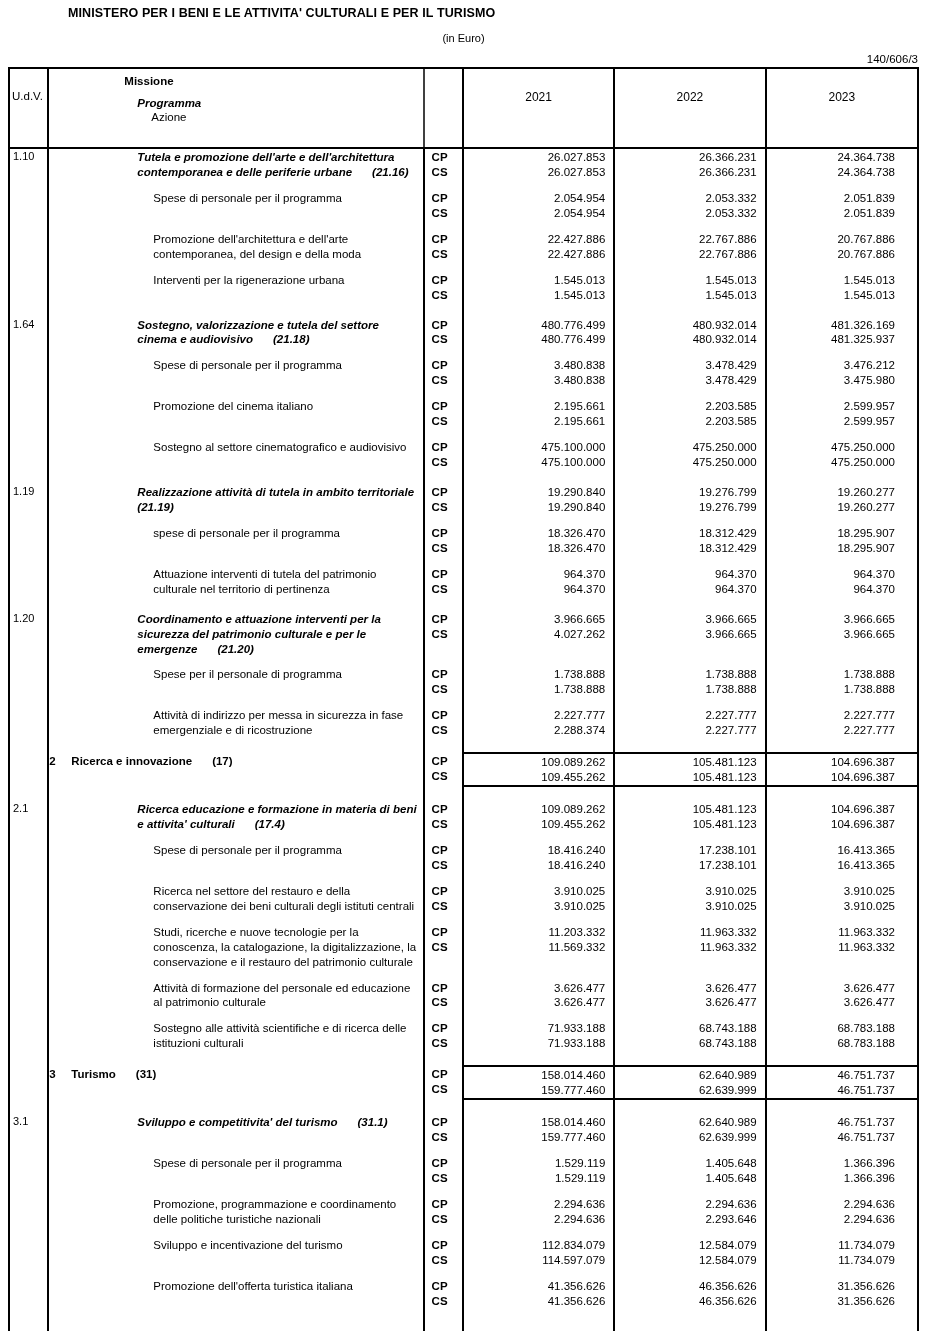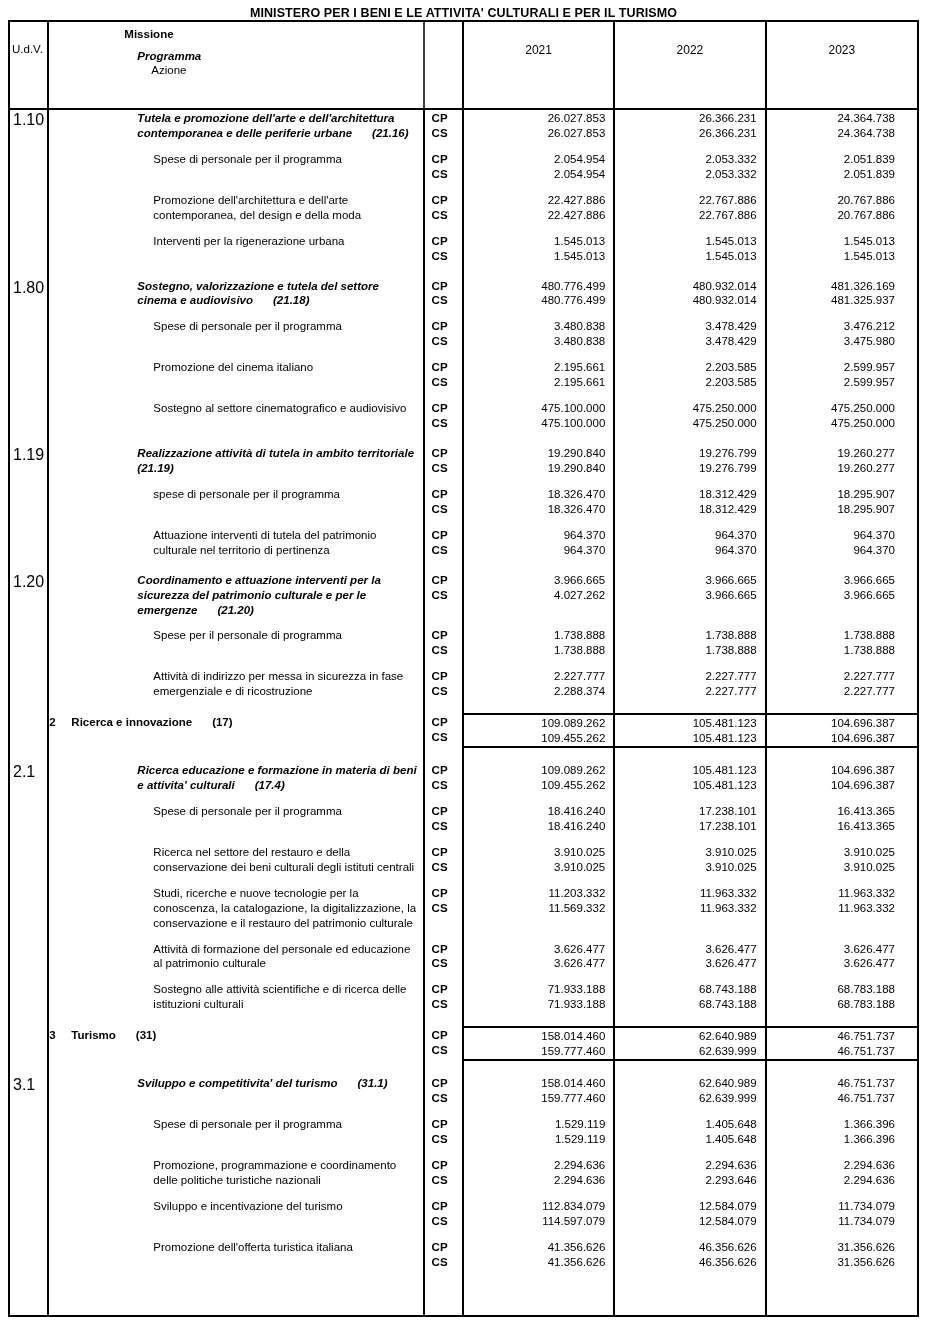--- a/index.html
+++ b/index.html
@@ -15,26 +15,26 @@
     color: #000000;
     position: relative;
     overflow: hidden;
   }
 
   
   .page-head {
     padding-top: 6px;
   }
   .doc-title {
-    text-align: center;
+    text-align: left;
     font-size: 12.5px;
     font-weight: bold;
     letter-spacing: .1px;
     margin: 0;
-    padding: 0 52px;
+    padding: 0 68px;
   }
   .doc-currency {
     text-align: center;
     font-size: 11px;
     margin: 0;
     padding-top: 12px;
   }
   .doc-pageno {
     text-align: right;
     font-size: 11.5px;
@@ -57,21 +57,21 @@
   }
   table.budget col.c-udv   { width: 37px; }
   table.budget col.c-desc  { width: 362px; }
   table.budget col.c-type  { width: 38px; }
   table.budget col.c-y     { width: 146px; }
 
   
   thead td {
     border-bottom: 2px solid #000;
     vertical-align: top;
-    padding: 8px;
+    padding: 0;
     height: 57px;
   }
   .hd-udv {
     border-right: 2px solid #000;
     text-align: left;
     font-size: 11.5px;
     padding: 21px 0 0 2px;
     white-space: nowrap;
     border-radius: 17px;
   }
@@ -91,21 +91,21 @@
   }
   .hd-year.last { border-right: none; }
 
   
   tbody td {
     padding: 0;
     vertical-align: top;
   }
   td.udv {
     border-right: 2px solid #000;
-    font-size: 16px;
+    font-size: 11px;
     text-align: left;
     padding: 1px 0 0 3px;
     white-space: nowrap;
   }
   td.desc {
     border-right: 2px solid #000;
     font-size: 11.5px;
     padding: 1px 3px 0 0;
     line-height: 1.30;
   }
@@ -144,20 +144,22 @@
   
   tr.spacer td { height: 13px; line-height: 13px; font-size: 0; }
   tr.spacer-sm td { height: 9px; line-height: 9px; font-size: 0; }
   tr.tail td { height: 44px; font-size: 0; }
 </style>
 </head>
 <body>
 
 <div class="page-head">
   <p class="doc-title">MINISTERO PER I BENI E LE ATTIVITA' CULTURALI E PER IL TURISMO</p>
+  <p class="doc-currency">(in Euro)</p>
+  <p class="doc-pageno">140/606/3</p>
 </div>
 
 <div class="tbl-wrap">
   <table class="budget">
     <colgroup>
       <col class="c-udv">
         <col class="c-desc">
         <col class="c-type">
       <col class="c-y">
         <col class="c-y">
@@ -292,21 +294,21 @@
         </tr>
         <tr class="spacer">
           <td class="udv"></td>
           <td class="desc"></td>
           <td class="type"></td>
           <td class="val"></td>
           <td class="val"></td>
           <td class="val last"></td>
         </tr>
         <tr>
-          <td class="udv">1.80</td>
+          <td class="udv">1.64</td>
           <td class="desc">
             <div class="lvl-programma">Sostegno, valorizzazione e tutela del settore cinema e audiovisivo<span class="gap"></span><span class="num">(21.18)</span></div>
           </td>
           <td class="type">
             <div>CP</div>
             <div>CS</div>
           </td>
           <td class="val">
             <div>480.776.499</div>
             <div>480.776.499</div>

